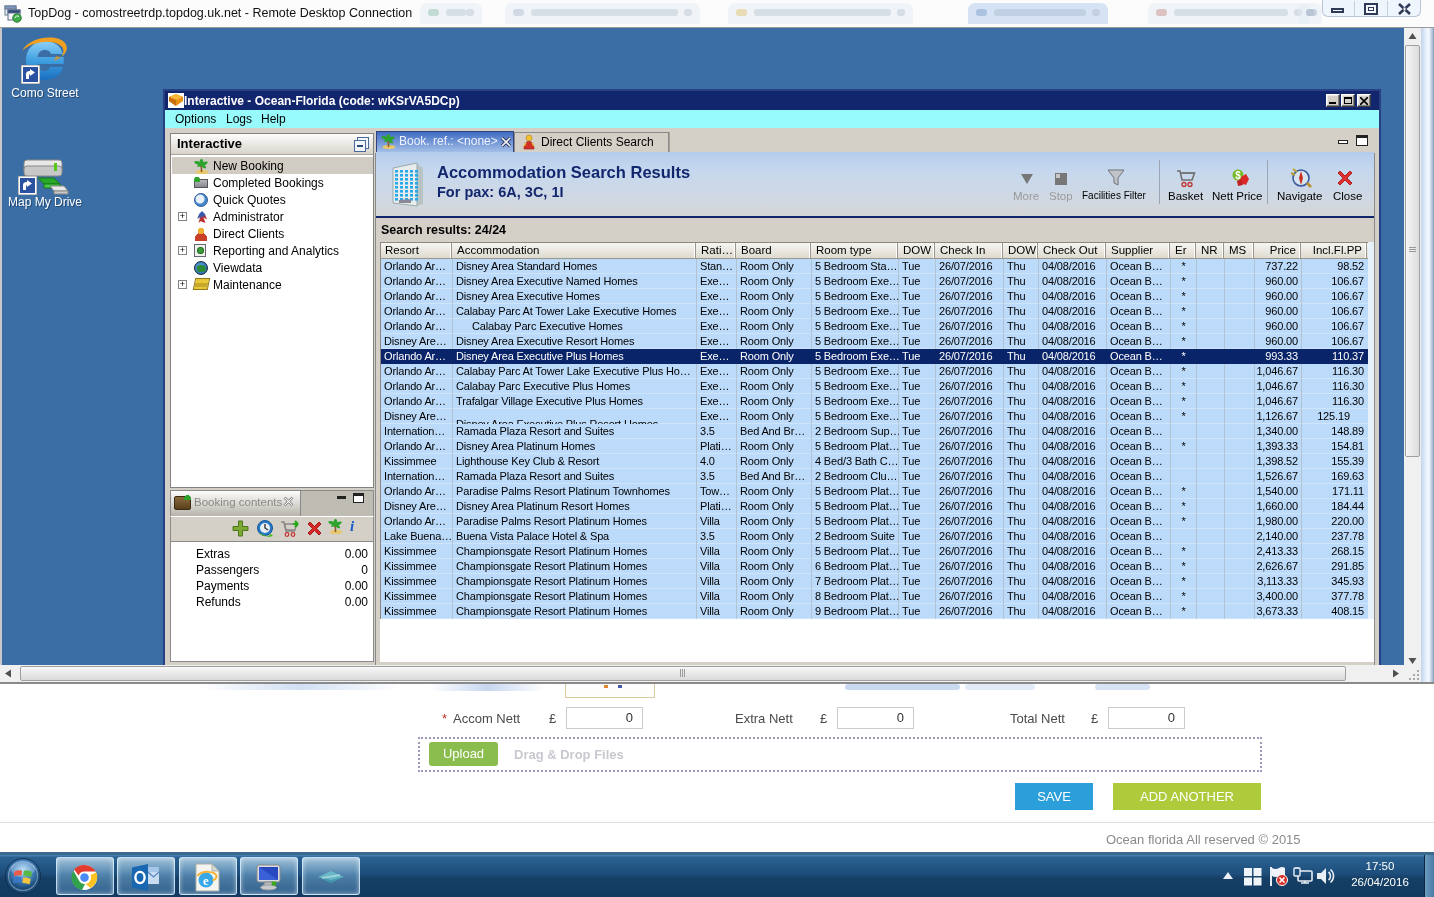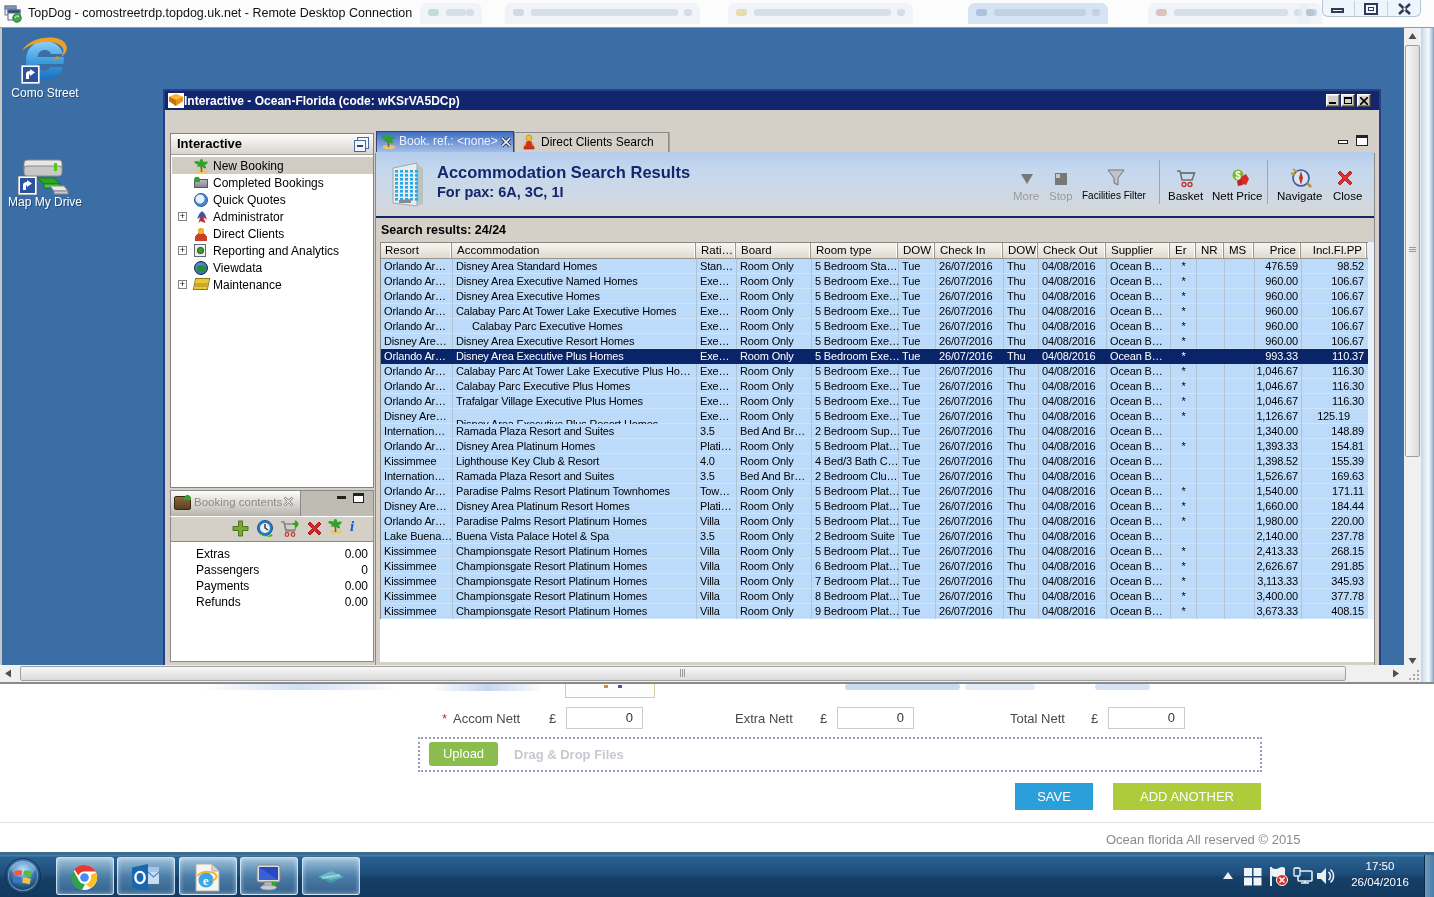--- a/index.html
+++ b/index.html
@@ -144,20 +144,25 @@
     </svg>
 <div class="abs" style="left:19px;top:3px;color:#fff;font-weight:bold;font-size:12px;">Interactive - Ocean-Florida (code: wKSrVA5DCp)</div>
 <div class="abs c3d" style="left:1161px;top:3px;width:14px;height:13px;"></div>
 <div class="abs c3d" style="left:1176px;top:3px;width:14px;height:13px;"></div>
 <div class="abs c3d" style="left:1192px;top:3px;width:14px;height:13px;"></div>
 <div class="abs" style="left:1164px;top:11px;width:7px;height:2px;background:#000;"></div>
 <div class="abs" style="left:1179px;top:6px;width:8px;height:7px;border:1px solid #000;border-top:2px solid #000;"></div>
 <svg class="abs" style="left:1195px;top:6px" width="8" height="8" viewBox="0 0 8 8">
       <path d="M0 0 L8 8 M8 0 L0 8" stroke="#000" stroke-width="1.6"></path>
     </svg>
+<div class="abs" id="appmenu">
+      <span class="mitem" style="left:10px;">Options</span>
+      <span class="mitem" style="left:61px;">Logs</span>
+      <span class="mitem" style="left:96px;">Help</span>
+    </div>
 <div class="abs" id="treep">
 <div class="abs" id="treehdr">
         <span style="position:absolute;left:6px;top:2px;">Interactive</span>
         <svg class="abs" style="left:183px;top:3px" width="15" height="15" viewBox="0 0 15 15">
           <rect x="3.5" y="0.5" width="11" height="11" fill="#f0f6fc" stroke="#4a6a9a"></rect>
           <rect x="0.5" y="3.5" width="11" height="11" fill="#f0f6fc" stroke="#4a6a9a"></rect>
           <rect x="3" y="8" width="6" height="2" fill="#2a4a7a"></rect>
         </svg>
       </div>
 <div class="abs" style="left:1px;top:23px;width:201px;height:17px;background:#d0ccc4;"></div>
@@ -373,21 +378,21 @@
 <div class="tcell" style="left:456px;top:259px;width:241px;">Disney Area Standard Homes</div>
 <div class="tcell" style="left:700px;top:259px;width:37px;">Stan…</div>
 <div class="tcell" style="left:740px;top:259px;width:72px;">Room Only</div>
 <div class="tcell" style="left:815px;top:259px;width:84px;">5 Bedroom Sta…</div>
 <div class="tcell" style="left:902px;top:259px;width:34px;">Tue</div>
 <div class="tcell" style="left:939px;top:259px;width:65px;">26/07/2016</div>
 <div class="tcell" style="left:1007px;top:259px;width:32px;">Thu</div>
 <div class="tcell" style="left:1042px;top:259px;width:65px;">04/08/2016</div>
 <div class="tcell" style="left:1110px;top:259px;width:61px;">Ocean B…</div>
 <div class="tcell" style="left:1174px;top:259px;width:19px;text-align:center;">*</div>
-<div class="tcell" style="left:1256px;top:259px;width:42px;text-align:right;">476.59</div>
+<div class="tcell" style="left:1256px;top:259px;width:42px;text-align:right;">737.22</div>
 <div class="tcell" style="left:1303px;top:259px;width:61px;text-align:right;">98.52</div>
 <div class="trow" style="left:381px;top:274px;width:987px;height:15px;"></div>
 <div class="tcell" style="left:384px;top:274px;width:69px;">Orlando Ar…</div>
 <div class="tcell" style="left:456px;top:274px;width:241px;">Disney Area Executive Named Homes</div>
 <div class="tcell" style="left:700px;top:274px;width:37px;">Exe…</div>
 <div class="tcell" style="left:740px;top:274px;width:72px;">Room Only</div>
 <div class="tcell" style="left:815px;top:274px;width:84px;">5 Bedroom Exe…</div>
 <div class="tcell" style="left:902px;top:274px;width:34px;">Tue</div>
 <div class="tcell" style="left:939px;top:274px;width:65px;">26/07/2016</div>
 <div class="tcell" style="left:1007px;top:274px;width:32px;">Thu</div>

